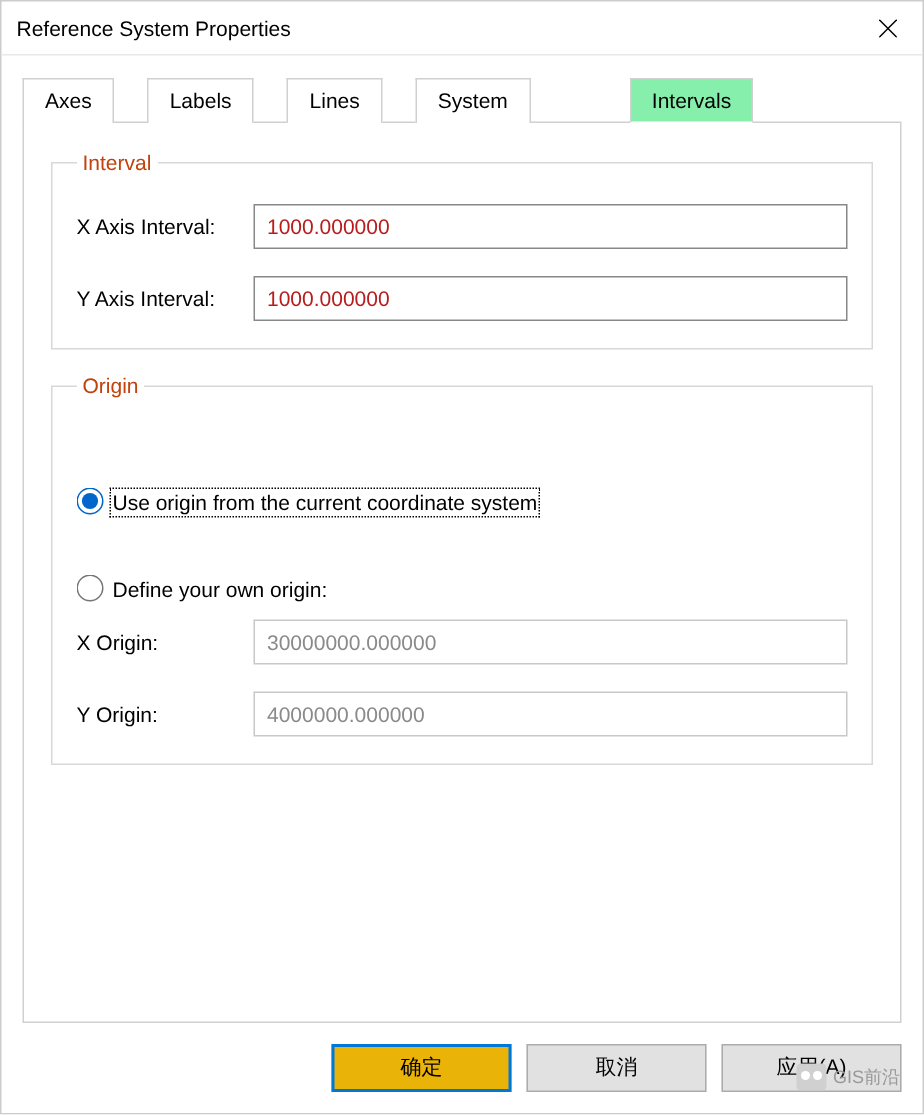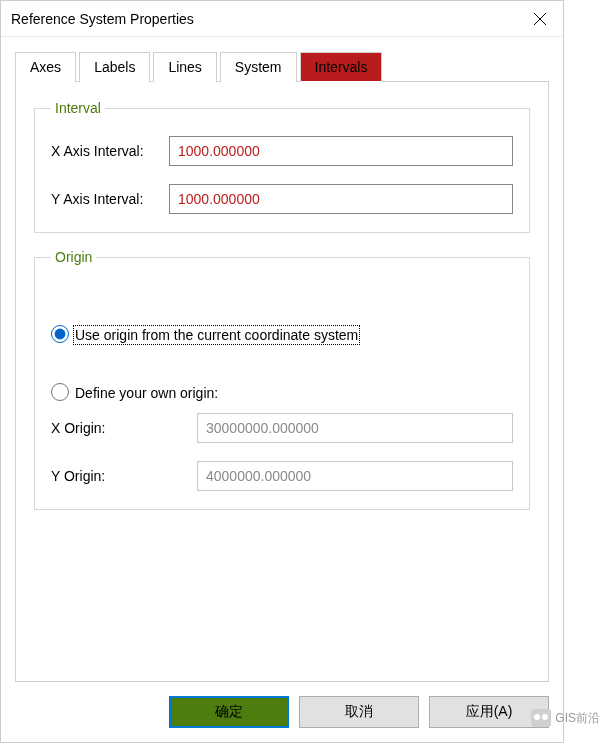--- a/index.html
+++ b/index.html
@@ -7,21 +7,21 @@
       font-family: "Segoe UI", Tahoma, sans-serif;
     }
     body {
       margin: 0;
       background: #fff;
       width: 616px;
       height: 743px;
       position: relative;
     }
     .window {
-      width: 564px;
+      width: 616px;
       height: 743px;
       border: 1px solid #ccc;
       background: #fff;
       display: flex;
       flex-direction: column;
     }
     .titlebar {
       height: 36px;
       display: flex;
       align-items: center;
@@ -46,60 +46,61 @@
       height: 12px;
     }
     .content {
       flex: 1;
       padding: 14px 14px 0 14px;
       display: flex;
       flex-direction: column;
     }
     .tabs {
       display: flex;
-      gap: 3px;
+      gap: 22px;
       margin-bottom: 0;
       position: relative;
       z-index: 2;
     }
     .tab {
       padding: 6px 14px;
       font-size: 14px;
       border: 1px solid #d0d0d0;
       border-bottom: none;
       background: #fff;
       cursor: pointer;
       position: relative;
       top: 1px;
     }
     .tab.active {
-      background: #b91c1c;
+      background: #86efac;
       border-bottom: 1px solid #fff;
       z-index: 3;
+      margin-left: 44px;
     }
     .tab:not(.active) {
       background: #fff;
     }
     .tab-panel {
       border: 1px solid #d0d0d0;
       flex: 1;
       padding: 18px;
       position: relative;
       z-index: 1;
     }
     fieldset {
       border: 1px solid #d8d8d8;
       margin: 0 0 16px 0;
       padding: 20px 16px 18px 16px;
       position: relative;
     }
     legend {
       font-size: 14px;
       padding: 0 4px;
-      color: #4d7c0f;
+      color: #c2410c;
     }
     .row {
       display: flex;
       align-items: center;
       margin-bottom: 18px;
     }
     .row:last-child {
       margin-bottom: 0;
     }
     .row label.field-label {
@@ -131,21 +132,20 @@
       border: 1px solid #888;
       padding: 0 8px;
       font-size: 14px;
       background: #fff;
       color: #b91c1c;
     }
     .text-input:disabled {
       color: #8a8a8a;
       border-color: #c8c8c8;
       background: #fff;
-      margin-left: 28px;
     }
     .radio-row {
       display: flex;
       align-items: flex-end;
       margin-bottom: 12px;
       font-size: 14px;
       margin-top: 40px;
     }
     .radio-row input[type="radio"] {
       width: 18px;
@@ -175,21 +175,21 @@
       border: 1px solid #acacac;
       background: #e1e1e1;
       font-size: 14px;
       cursor: pointer;
       display: flex;
       align-items: center;
       justify-content: center;
     }
     .btn.primary {
       border: 2px solid #0078d7;
-      background: #4d7c0f;
+      background: #eab308;
     }
     .watermark {
       position: absolute;
       right: 16px;
       bottom: 16px;
       font-size: 12px;
       color: #999;
       display: flex;
       align-items: center;
       gap: 4px;

